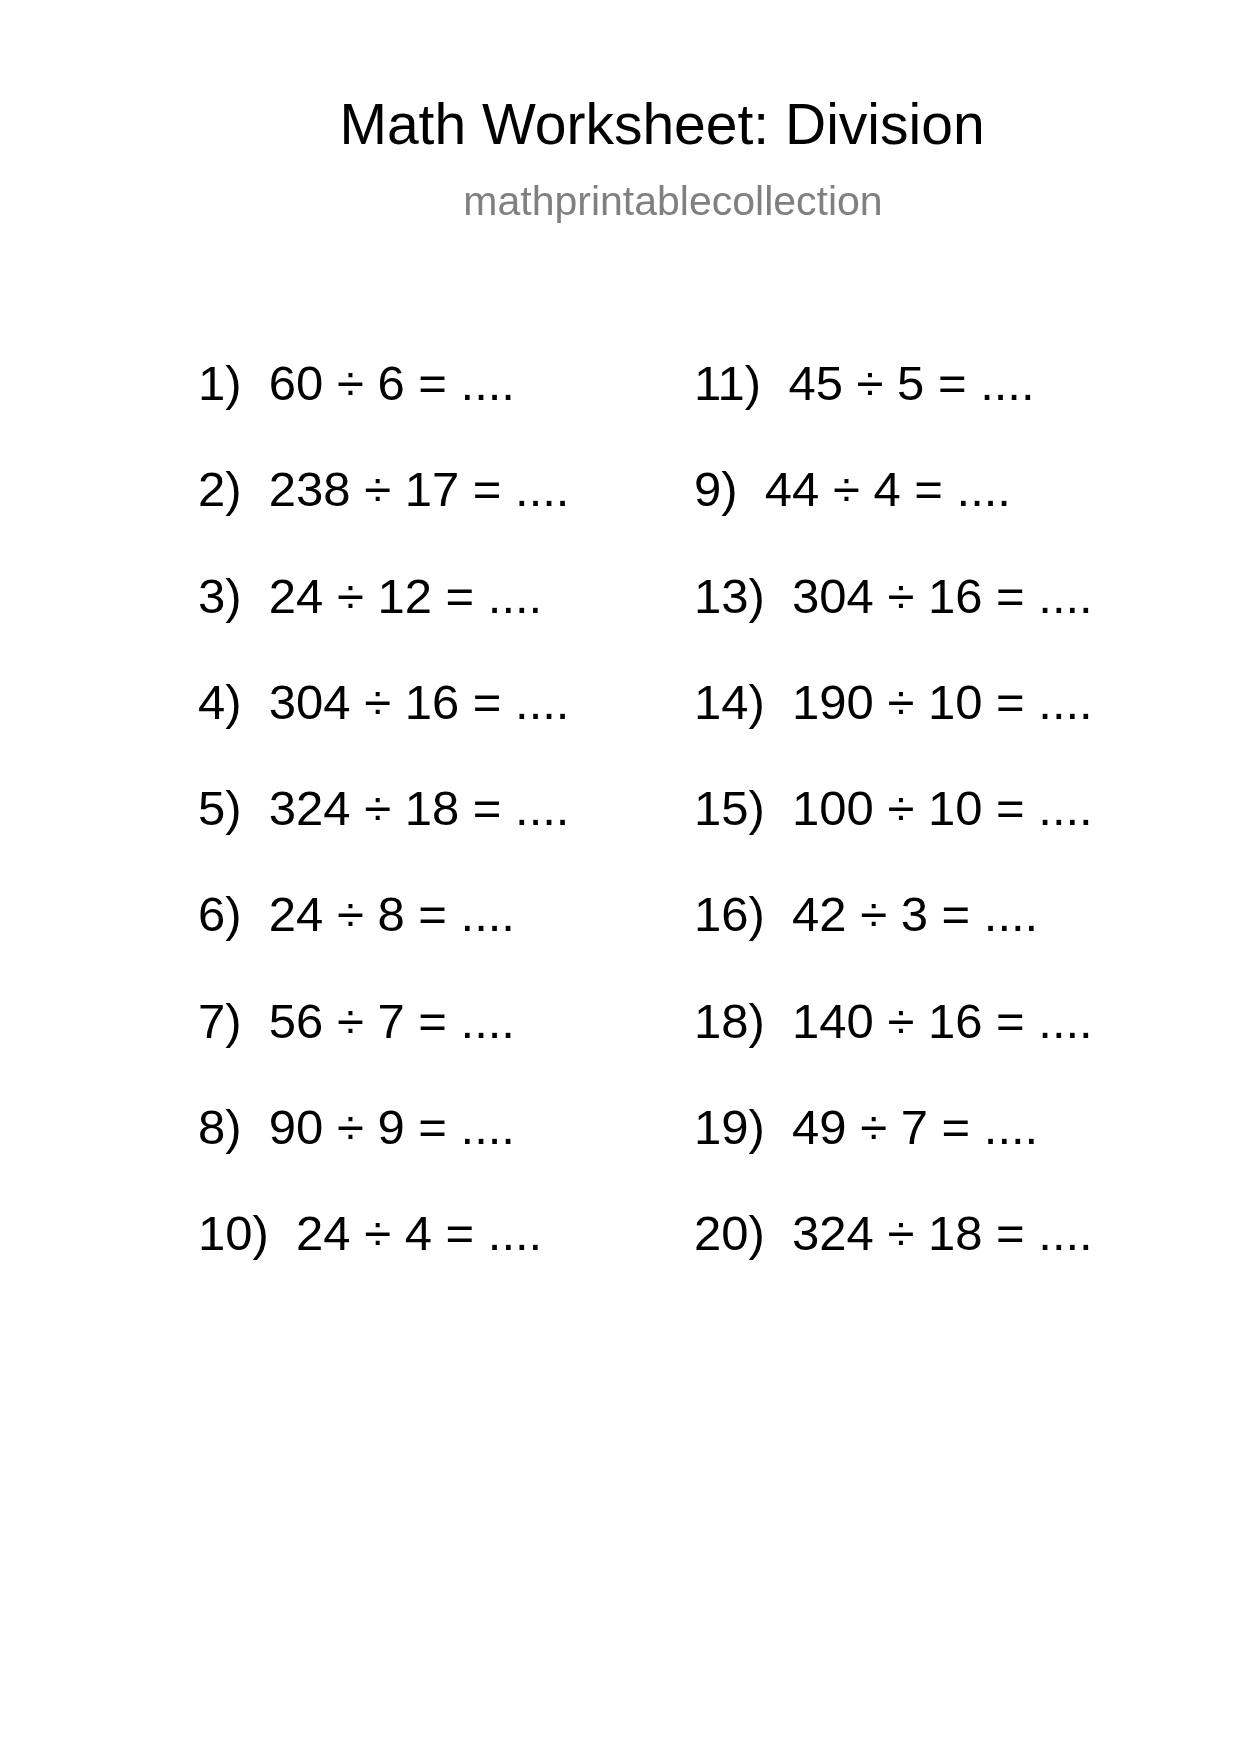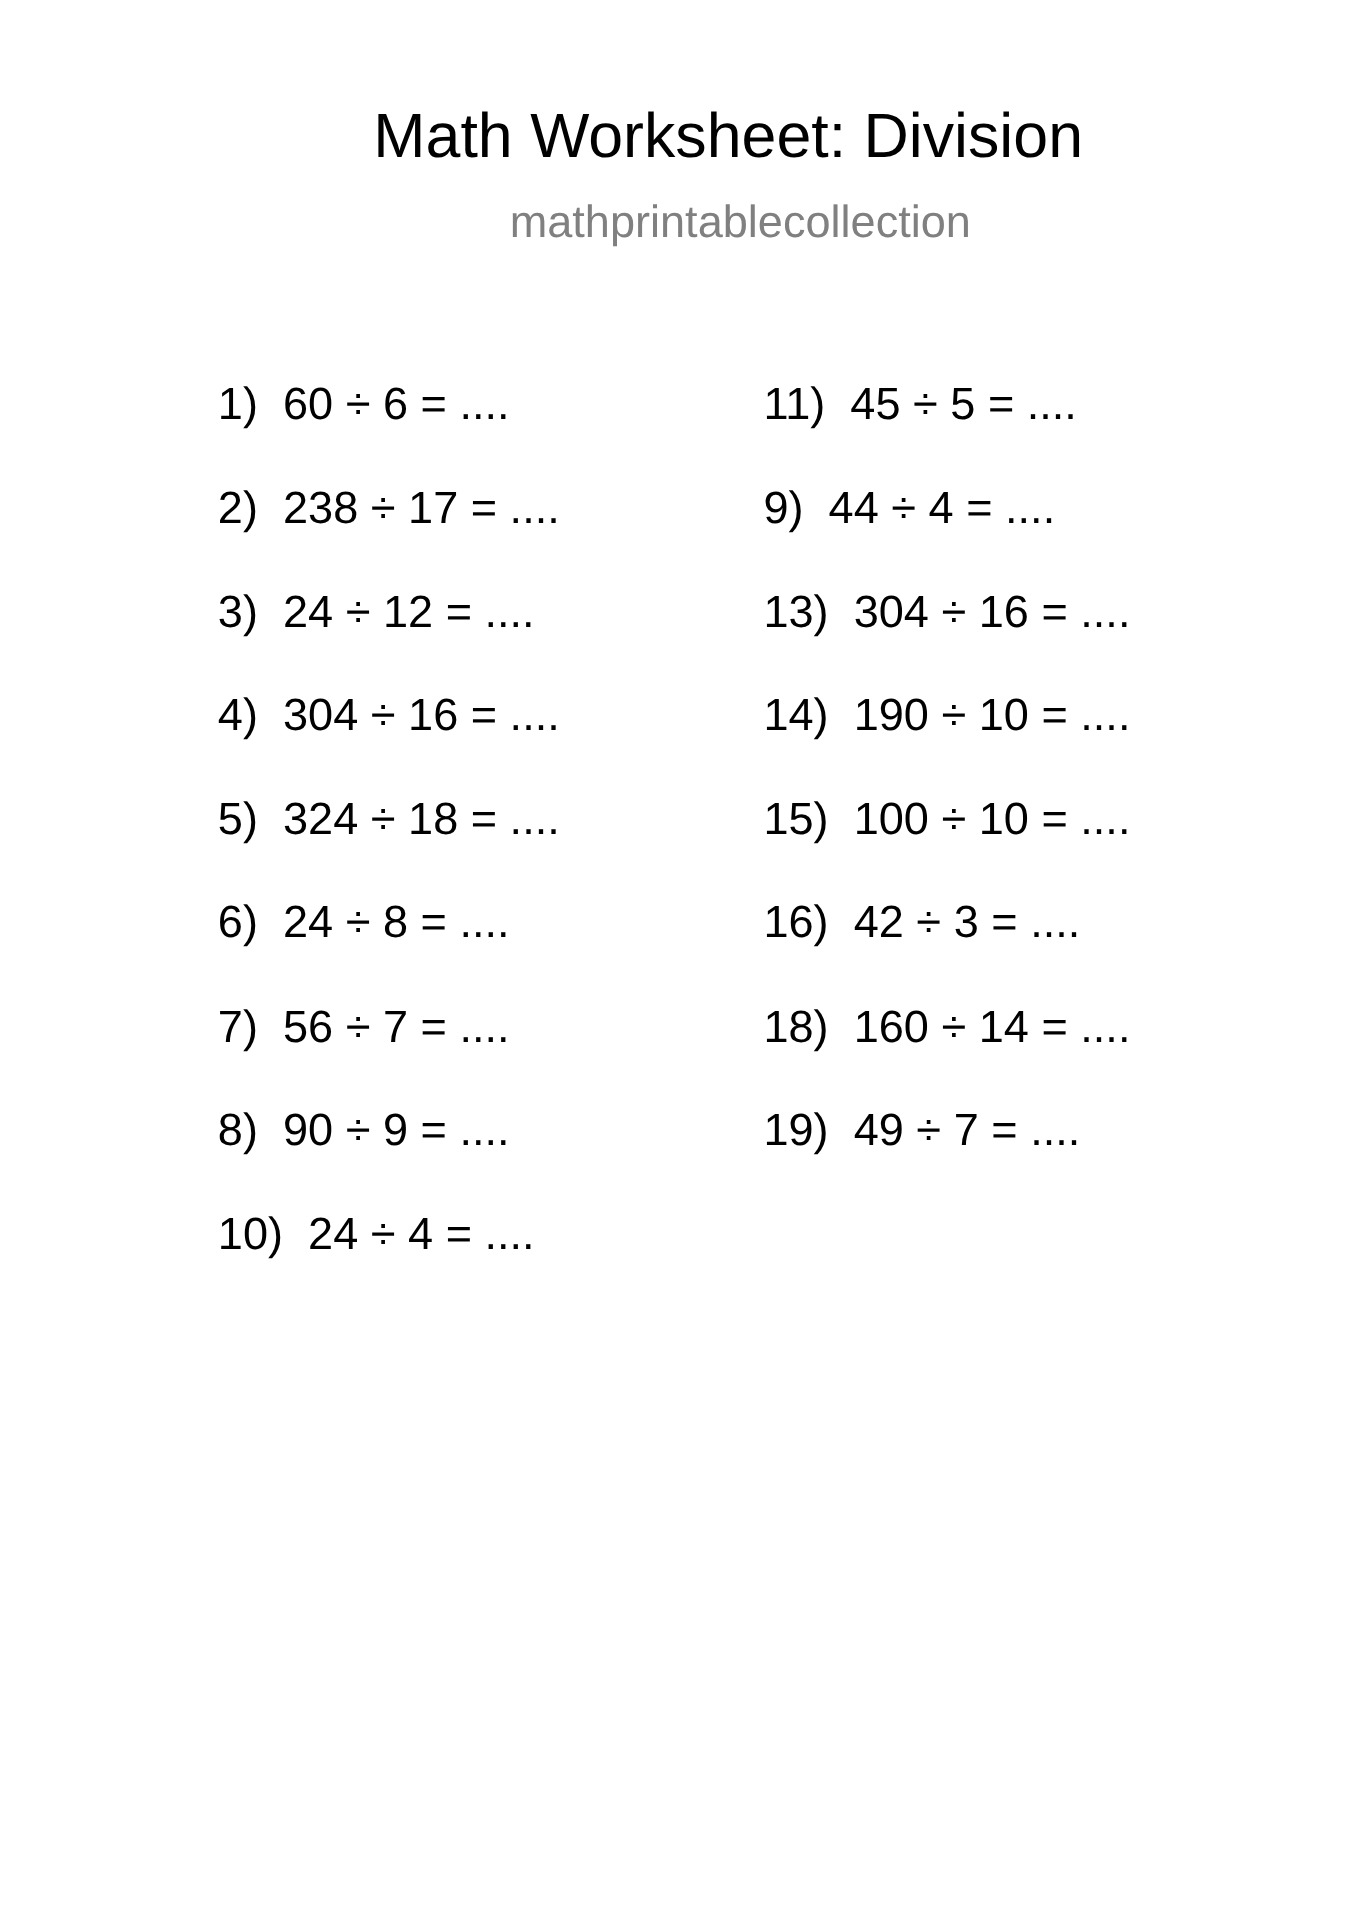--- a/index.html
+++ b/index.html
@@ -41,23 +41,24 @@
       white-space: nowrap;
     }
     .column {
       position: absolute;
       top: 347px;
     }
     .column.left { left: 198px; }
     .column.right { left: 694px; }
     .problem {
       height: 94.3px;
-      font-size: 41px;
+      font-size: 49px;
       line-height: 1;
       white-space: pre;
+      margin-top: 12px;
     }
     .problem .num { display: inline; }
     .problem .expr { display: inline; }
   </style>
 </head>
 <body>
 
 <div>
   <div class="page-title">Math Worksheet: Division</div>
   <div class="page-subtitle">mathprintablecollection</div>
@@ -74,16 +75,17 @@
     <div class="problem"><span class="num">10)</span>  <span class="expr">24 ÷ 4 = ....</span></div>
   </div>
 
   <div class="column right">
     <div class="problem"><span class="num">11)</span>  <span class="expr">45 ÷ 5 = ....</span></div>
     <div class="problem"><span class="num">9)</span>  <span class="expr">44 ÷ 4 = ....</span></div>
     <div class="problem"><span class="num">13)</span>  <span class="expr">304 ÷ 16 = ....</span></div>
     <div class="problem"><span class="num">14)</span>  <span class="expr">190 ÷ 10 = ....</span></div>
     <div class="problem"><span class="num">15)</span>  <span class="expr">100 ÷ 10 = ....</span></div>
     <div class="problem"><span class="num">16)</span>  <span class="expr">42 ÷ 3 = ....</span></div>
-    <div class="problem"><span class="num">18)</span>  <span class="expr">160 ÷ 14 = ....</span></div>
+    <div class="problem"><span class="num">18)</span>  <span class="expr">140 ÷ 16 = ....</span></div>
     <div class="problem"><span class="num">19)</span>  <span class="expr">49 ÷ 7 = ....</span></div>
+    <div class="problem"><span class="num">20)</span>  <span class="expr">324 ÷ 18 = ....</span></div>
   </div>
 </div>
 
 </body></html>

